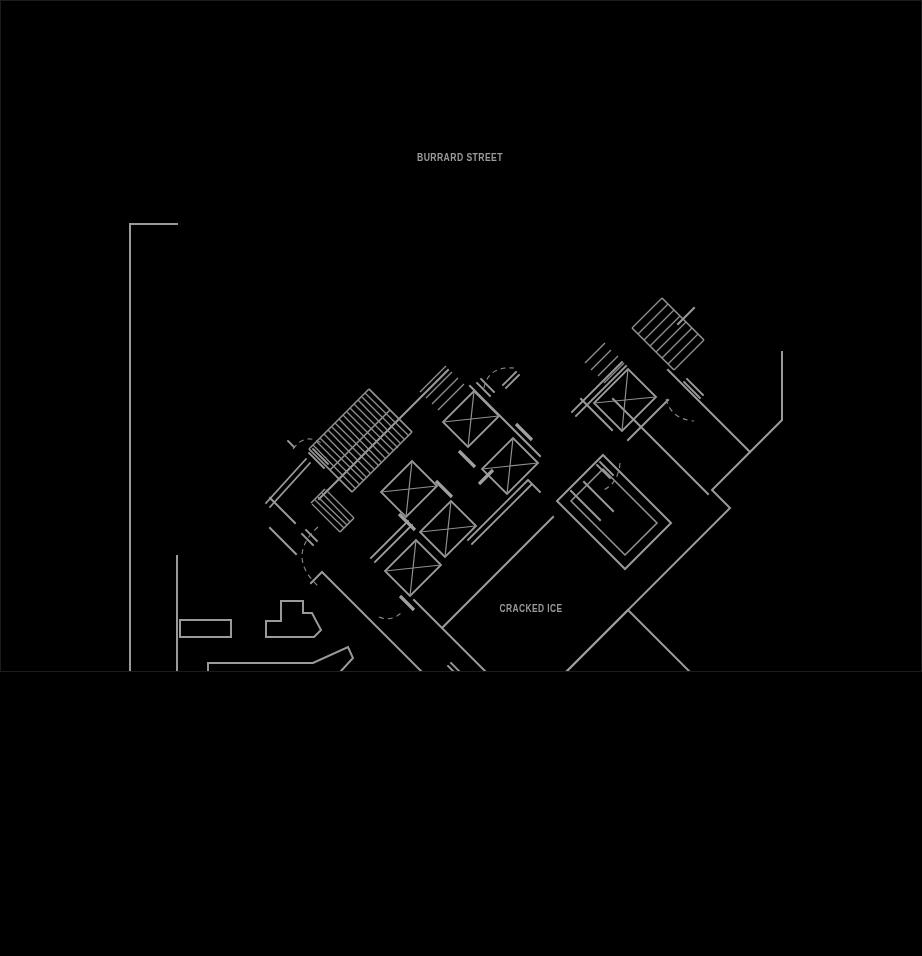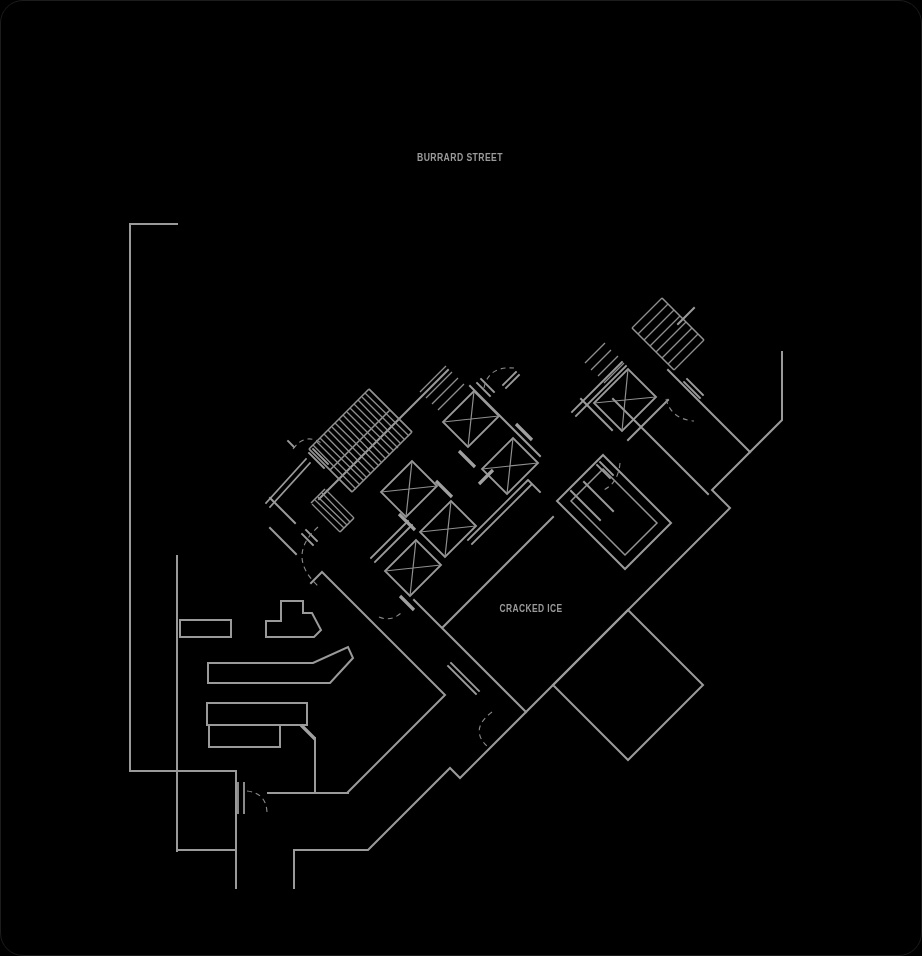--- a/index.html
+++ b/index.html
@@ -3,26 +3,25 @@
 <meta charset="utf-8">
 <style>
   html, body {
     margin: 0;
     padding: 0;
     background: #000000;
   }
   .plan-stage {
     position: relative;
     width: 922px;
-    height: 956px;
+    height: 672px;
     background: var(--bg, #000000);
     overflow: hidden;
     outline: 1px solid #1c1c1c;
     outline-offset: -1px;
-    border-radius: 23px;
   }
   svg { display: block; }
   .wall        { stroke: #9a9a9a; stroke-width: 2;   fill: none; stroke-linecap: square; }
   .wall-thin   { stroke: #949494; stroke-width: 1.5; fill: none; stroke-linecap: butt; }
   .wall-double { stroke: #9a9a9a; stroke-width: 1.8; fill: none; stroke-linecap: square; }
   .tread       { stroke: #8f8f8f; stroke-width: 1.3; fill: none; stroke-linecap: butt; }
   .stub        { stroke: #a0a0a0; stroke-width: 3.2; fill: none; stroke-linecap: butt; }
   .door-arc    { stroke: #8a8a8a; stroke-width: 1.1; fill: none; stroke-dasharray: 5 4; stroke-linecap: butt; }
   .shaft       { stroke: #9a9a9a; stroke-width: 1.8; fill: none; stroke-linejoin: miter; }
   .shaft-x     { stroke: #8f8f8f; stroke-width: 1.2; fill: none; }

